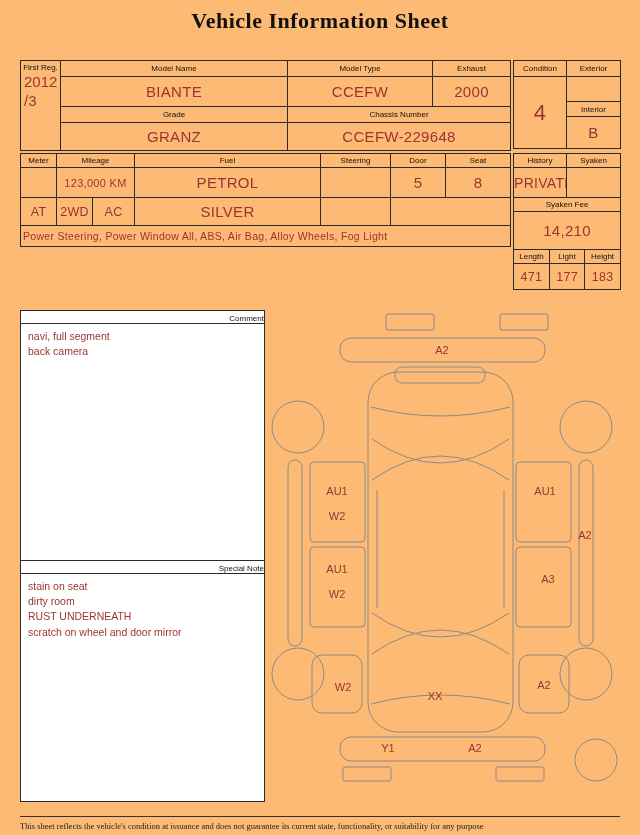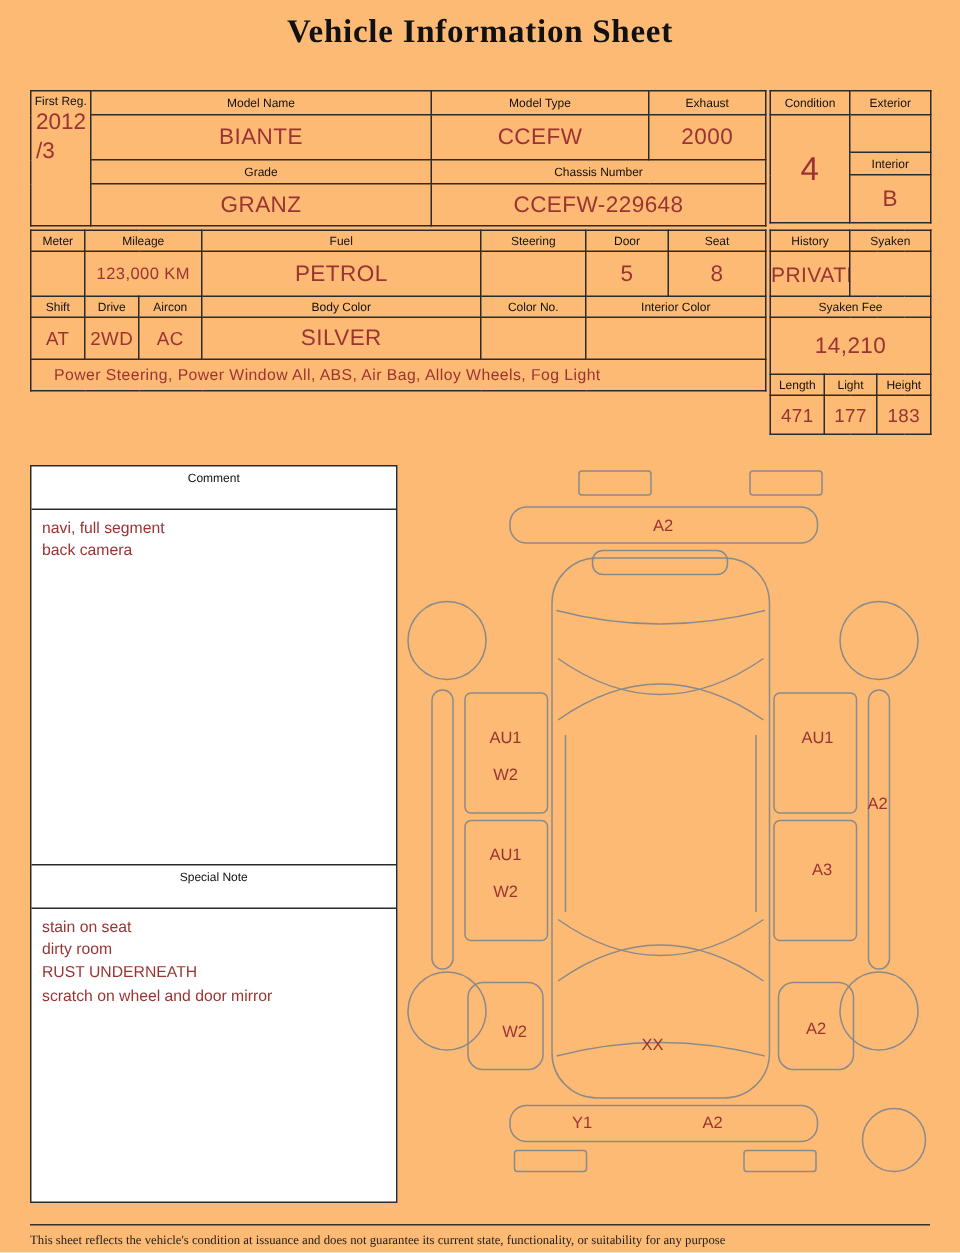--- a/index.html
+++ b/index.html
@@ -14,28 +14,28 @@
   table.t { position:absolute; border-collapse:collapse; table-layout:fixed; }
   table.t td { border:1px solid var(--border,#2b2b2b); overflow:hidden; white-space:nowrap;
                vertical-align:middle; }
 
   .lbl { font-size:8px; font-weight:400; color:#111; text-align:center; padding:1px 2px; }
   .val { color:var(--value-red,#9c3333); text-align:center; font-size:15px; letter-spacing:0.3px; }
   td.val-s  { font-size:11px; }
   td.val-m  { font-size:12.5px; }
   td.val-xs { font-size:14px; }
   td.cond   { font-size:22px; }
-  td.equip  { text-align:left; font-size:10.5px; padding-left:15px; }
+  td.equip  { text-align:left; font-size:10.5px; padding-left:2px; }
 
   .firstreg { vertical-align:top !important; }
   .firstreg .lbl { padding-top:2px; }
   .fr-val { color:var(--value-red,#9c3333); font-size:15px; padding-left:3px; line-height:1.25; }
 
   .comment-box { position:absolute; border:1px solid var(--border,#2b2b2b); background:#fff; }
-  .box-hdr { text-align:center; font-size:8px; color:#111; padding:3px 0 16px 0;
+  .box-hdr { text-align:right; font-size:8px; color:#111; padding:3px 0 0 0;
              border-bottom:1px solid var(--border,#2b2b2b); }
   .box-hdr.mid { border-top:1px solid var(--border,#2b2b2b); }
   .box-body { padding:5px 7px; color:var(--value-red,#9c3333); font-size:10.5px; line-height:1.45; }
 
   .diagram { position:absolute; }
   .outline rect, .outline circle, .outline path, .outline line {
       fill:none; stroke:var(--diagram-stroke,#8a8a8a); stroke-width:1; }
   text.mark { fill:var(--value-red,#9c3333); font-size:11px; text-anchor:middle;
               font-family:"Liberation Sans", sans-serif; }
 
@@ -126,28 +126,20 @@
       <td class="lbl">Door</td>
       <td class="lbl">Seat</td>
     </tr>
     <tr style="height:30px;">
       <td class="val"></td>
       <td class="val val-s" colspan="2">123,000 KM</td>
       <td class="val">PETROL</td>
       <td class="val"></td>
       <td class="val">5</td>
       <td class="val">8</td>
-    </tr>
-    <tr style="height:14px;">
-      <td class="lbl">Shift</td>
-      <td class="lbl">Drive</td>
-      <td class="lbl">Aircon</td>
-      <td class="lbl">Body Color</td>
-      <td class="lbl">Color No.</td>
-      <td class="lbl" colspan="2">Interior Color</td>
     </tr>
     <tr style="height:28px;">
       <td class="val val-m">AT</td>
       <td class="val val-m">2WD</td>
       <td class="val val-m">AC</td>
       <td class="val">SILVER</td>
       <td class="val"></td>
       <td class="val" colspan="2"></td>
     </tr>
     <tr style="height:21px;">

